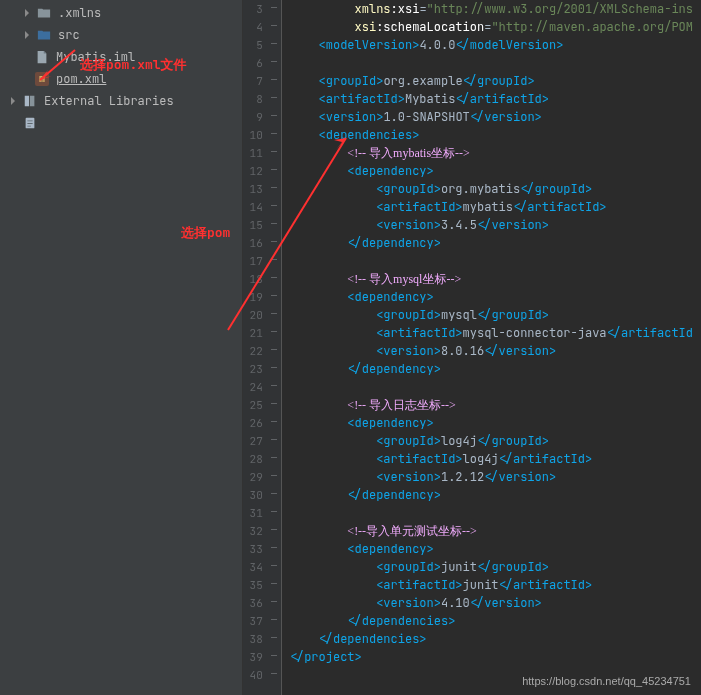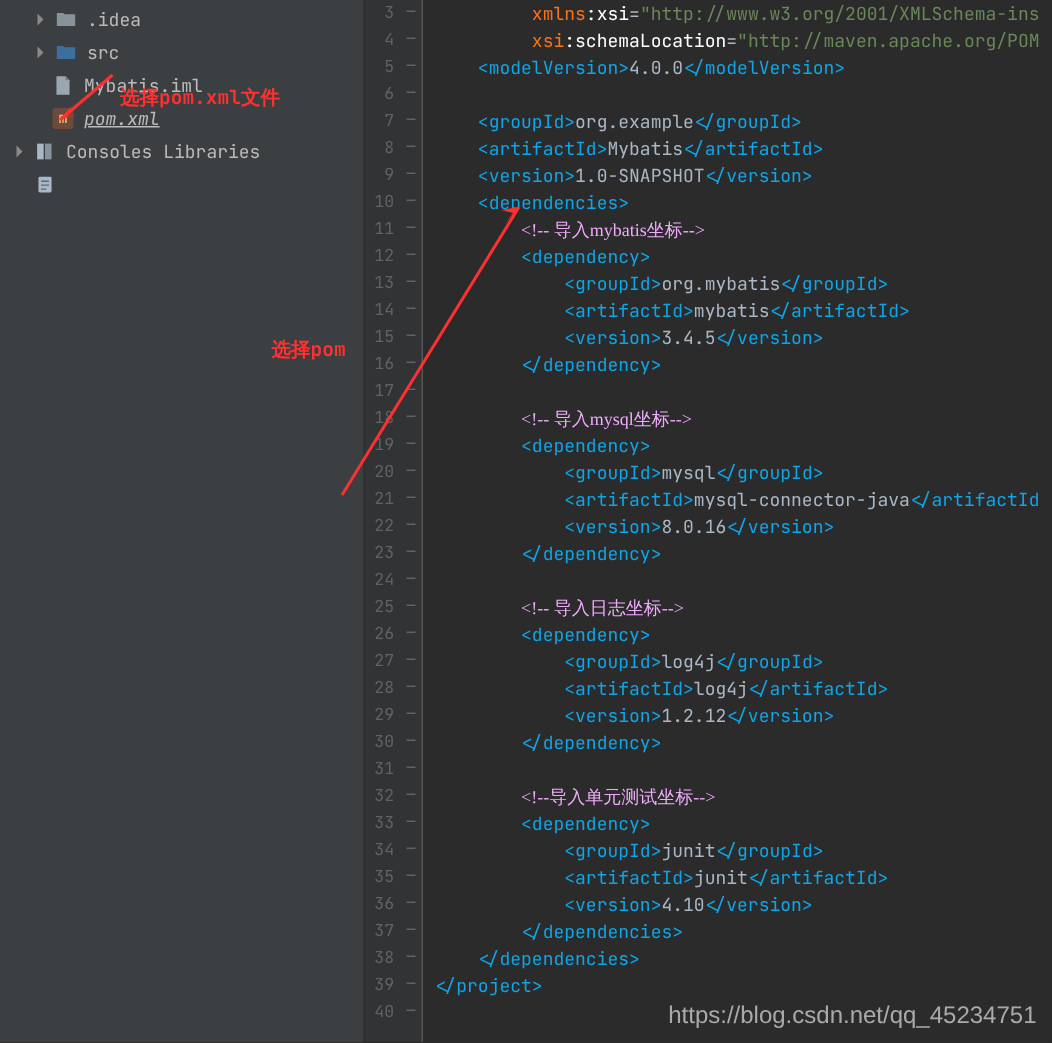--- a/index.html
+++ b/index.html
@@ -56,21 +56,21 @@
   width: 14px;
   height: 14px;
   border-radius: 2px;
   font-size: 10px;
   font-weight: bold;
   text-align: center;
   line-height: 14px;
 }
 .indent-1 { padding-left: 22px; }
 .indent-2 { padding-left: 20px; }
-.underlined { text-decoration: underline; font-style: italic; }
+.underlined { text-decoration: underline; }
 
 .editor {
   flex: 1;
   background: #2b2b2b;
   display: flex;
   height: 100%;
   overflow: hidden;
 }
 .gutter {
   background: #313335;
@@ -98,21 +98,21 @@
 .code {
   flex: 1;
   padding: 0 8px;
   line-height: 18px;
   font-size: 12px;
   white-space: pre;
 }
 .code-line { height: 18px; }
 .tag { color: #0ea5e9; }
 .attr { color: #ffffff; }
-.ns { color: #f97316; margin-top: 44px; }
+.ns { color: #fef9c3; margin-top: 44px; }
 .val { color: #6a8759; }
 .text { color: #a9b7c6; }
 .comment { color: #f0abfc; font-family: Liberation Serif, serif; }
 
 .annotation-1 {
   position: absolute;
   left: 80px;
   top: 40px;
   color: #ff3030;
   font-weight: bold;
@@ -129,41 +129,41 @@
 }
 .arrow-svg {
   position: absolute;
   pointer-events: none;
 }
 .watermark {
   position: absolute;
   right: 10px;
   bottom: 8px;
   color: #aaaaaa;
-  font-size: 16px;
+  font-size: 11px;
   font-family: Arial, sans-serif;
 }
 </style>
 </head>
 <body>
 
 <div class="sidebar">
   <div class="tree" id="tree">
       <div class="tree-item indent-1">
         <span class="tree-arrow">
           <svg viewBox="0 0 8 8">
             <path fill="#8a8a8a" d="M2 0l4 4-4 4z"></path>
           </svg>
         </span>
         <span class="tree-icon">
           <svg viewBox="0 0 16 16" width="14" height="14">
             <path fill="#87939a" d="M1 3h5l1 1h8v9H1z"></path>
           </svg>
         </span>
-        <span>.idea</span>
+        <span>.xmlns</span>
       </div>
       <div class="tree-item indent-1">
         <span class="tree-arrow">
           <svg viewBox="0 0 8 8">
             <path fill="#8a8a8a" d="M2 0l4 4-4 4z"></path>
           </svg>
         </span>
         <span class="tree-icon">
           <svg viewBox="0 0 16 16" width="14" height="14">
             <path fill="#3c6e9e" d="M1 3h5l1 1h8v9H1z"></path>
@@ -193,21 +193,21 @@
           <svg viewBox="0 0 8 8">
             <path fill="#8a8a8a" d="M2 0l4 4-4 4z"></path>
           </svg>
         </span>
         <span class="tree-icon">
           <svg viewBox="0 0 16 16" width="14" height="14">
             <rect x="2" y="2" width="5" height="12" fill="#a9b7c6"></rect>
             <rect x="8" y="2" width="5" height="12" fill="#87939a"></rect>
           </svg>
         </span>
-        <span>Consoles Libraries</span>
+        <span>External Libraries</span>
       </div>
       <div class="tree-item indent-0">
         <span class="tree-arrow"></span>
         <span class="tree-icon">
           <svg viewBox="0 0 16 16" width="14" height="14">
             <rect x="3" y="2" width="10" height="12" fill="#a9b7c6" rx="1"></rect>
             <path fill="#5e686e" d="M5 5h6v1H5zM5 8h6v1H5zM5 11h4v1H5z"></path>
           </svg>
         </span>
       </div>

